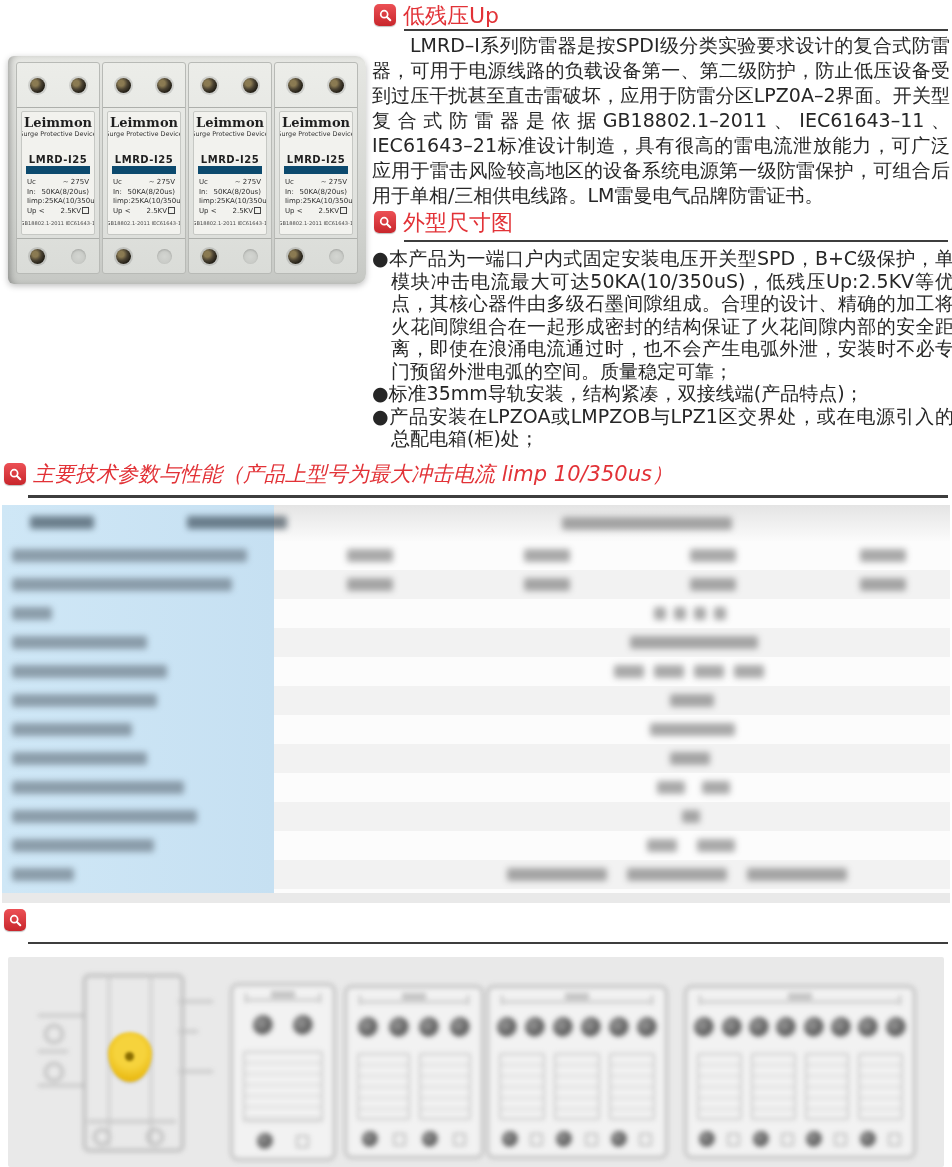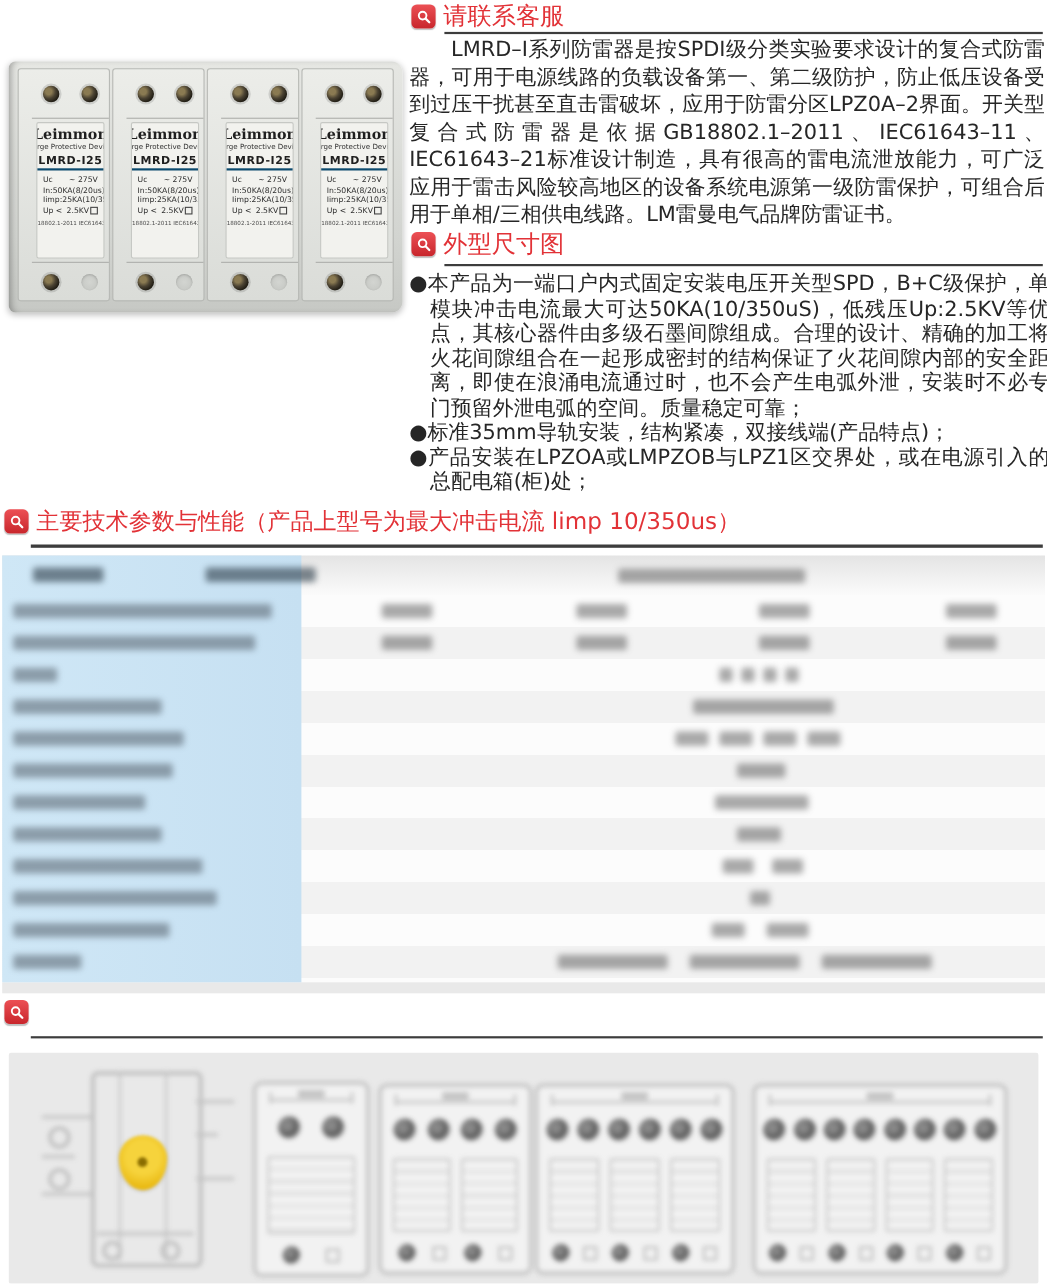--- a/index.html
+++ b/index.html
@@ -7,36 +7,36 @@
         font-family:"DejaVu Sans","Liberation Sans",sans-serif;color:#262626;}
 
   
   .photo{position:absolute;left:8px;top:56px;width:358px;height:228px;}
   .device{position:absolute;inset:0;display:flex;gap:2px;padding:6px 8px 10px;
           background:linear-gradient(180deg,#e6e7e3 0%,#d2d4d0 70%,#c6c8c4 100%);
           border-radius:6px 10px 10px 6px;
           box-shadow:0 2px 6px rgba(0,0,0,.25), inset 5px 0 7px -3px rgba(0,0,0,.3);}
   .module{flex:1;display:flex;flex-direction:column;min-width:0;
           background:linear-gradient(180deg,#ecede9,#dadcd8);
-          border:1px solid #b8bab6;border-radius:3px;padding-left:12px;}
+          border:1px solid #b8bab6;border-radius:3px;}
   .screwrow{height:44px;display:flex;justify-content:space-around;align-items:center;}
   .screwrow.top{border-bottom:1px solid #adafab;}
   .screwrow.bottom{height:34px;border-top:1px solid #adafab;}
   .screw{width:15px;height:15px;border-radius:50%;
          background:radial-gradient(circle at 35% 35%,#8a7a52 0 20%,#4a4232 45%,#1d1a12 75%);
          box-shadow:0 0 0 2px rgba(0,0,0,.12);}
   .ghost{width:15px;height:15px;border-radius:50%;
          background:radial-gradient(circle,#d3d5d1,#c3c5c1);box-shadow:inset 0 1px 2px rgba(0,0,0,.18);}
   .card{margin:3px 4px;flex:1;background:#f2f2ee;border:1px solid #c6c8c4;border-radius:2px;
         padding:4px 3px 2px;display:flex;flex-direction:column;align-items:center;overflow:hidden;}
   .brand{font-family:"DejaVu Serif","Liberation Serif",serif;font-weight:bold;font-size:13px;
          line-height:14px;color:#1f1f1f;white-space:nowrap;}
   .psub{font-size:7px;line-height:8px;color:#333;text-align:center;white-space:nowrap;transform:scale(.92);}
-  .model{margin-top:3px;font-size:10px;line-height:11px;font-weight:bold;color:#1f1f1f;
-         border-bottom:2px solid #0c4a6e;padding:0 3px 1px;letter-spacing:.5px;white-space:nowrap;}
+  .model{margin-top:16px;font-size:10px;line-height:11px;font-weight:bold;color:#1f1f1f;
+         border-bottom:8px solid #0c4a6e;padding:0 3px 1px;letter-spacing:.5px;white-space:nowrap;}
   .speclist{width:100%;margin-top:4px;}
   .spec{display:flex;justify-content:space-between;font-size:7px;line-height:9.5px;color:#2e2e2e;
         padding:0 2px;white-space:nowrap;}
   .cbx{display:inline-block;width:5px;height:5px;border:1px solid #444;margin-left:1px;vertical-align:middle;}
   .standard{margin-top:3px;font-size:6px;line-height:7px;color:#4a4a4a;white-space:nowrap;transform:scale(.85);}
 
   
   .sec-head{position:absolute;display:flex;align-items:flex-start;gap:7px;}
   .h-icon{width:22px;height:22px;flex:none;border-radius:5px;display:flex;align-items:center;justify-content:center;
           background:linear-gradient(180deg,#ec5055,#c8262c);box-shadow:0 1px 1px rgba(0,0,0,.25);}
@@ -244,42 +244,42 @@
     </div>
   </div>
 
   <div class="sec-head" style="left:374px;top:4px;">
     <span class="h-icon">
       <svg width="13" height="13" viewBox="0 0 12 12">
           <circle cx="4.8" cy="4.8" r="3.2" fill="none" stroke="#fff" stroke-width="1.6"></circle>
           <line x1="7.3" y1="7.3" x2="10.4" y2="10.4" stroke="#fff" stroke-width="1.9" stroke-linecap="round"></line>
         </svg>
     </span>
-    <span class="h-title">请联系客服</span>
+    <span class="h-title">低残压Up</span>
   </div>
   <div class="rule" style="left:404px;top:29px;width:544px;"></div>
   <p class="para">LMRD–I系列防雷器是按SPDI级分类实验要求设计的复合式防雷器，可用于电源线路的负载设备第一、第二级防护，防止低压设备受到过压干扰甚至直击雷破坏，应用于防雷分区LPZ0A–2界面。开关型复合式防雷器是依据GB18802.1–2011、IEC61643–11、IEC61643–21标准设计制造，具有很高的雷电流泄放能力，可广泛应用于雷击风险较高地区的设备系统电源第一级防雷保护，可组合后用于单相/三相供电线路。LM雷曼电气品牌防雷证书。</p>
 
   <div class="sec-head" style="left:374px;top:211px;">
     <span class="h-icon">
       <svg width="13" height="13" viewBox="0 0 12 12">
           <circle cx="4.8" cy="4.8" r="3.2" fill="none" stroke="#fff" stroke-width="1.6"></circle>
           <line x1="7.3" y1="7.3" x2="10.4" y2="10.4" stroke="#fff" stroke-width="1.9" stroke-linecap="round"></line>
         </svg>
     </span>
     <span class="h-title">外型尺寸图</span>
   </div>
   <div class="rule" style="left:404px;top:240px;width:544px;"></div>
   <ul class="features">
     <li><span>本产品为一端口户内式固定安装电压开关型SPD，B+C级保护，单模块冲击电流最大可达50KA(10/350uS)，低残压Up:2.5KV等优点，其核心器件由多级石墨间隙组成。合理的设计、精确的加工将火花间隙组合在一起形成密封的结构保证了火花间隙内部的安全距离，即使在浪涌电流通过时，也不会产生电弧外泄，安装时不必专门预留外泄电弧的空间。质量稳定可靠；</span></li>
     <li><span>标准35mm导轨安装，结构紧凑，双接线端(产品特点)；</span></li>
     <li><span>产品安装在LPZOA或LMPZOB与LPZ1区交界处，或在电源引入的总配电箱(柜)处；</span></li>
   </ul>
 
-  <div class="sec-head" style="left:4px;top:463px;">
+  <div class="sec-head" style="left:4px;top:463px;font-style:italic;">
     <span class="h-icon">
       <svg width="13" height="13" viewBox="0 0 12 12">
           <circle cx="4.8" cy="4.8" r="3.2" fill="none" stroke="#fff" stroke-width="1.6"></circle>
           <line x1="7.3" y1="7.3" x2="10.4" y2="10.4" stroke="#fff" stroke-width="1.9" stroke-linecap="round"></line>
         </svg>
     </span>
     <span class="h-title small">主要技术参数与性能（产品上型号为最大冲击电流 limp 10/350us）</span>
   </div>
   <div class="rule" style="left:28px;top:495px;width:920px;height:3px;"></div>
 

